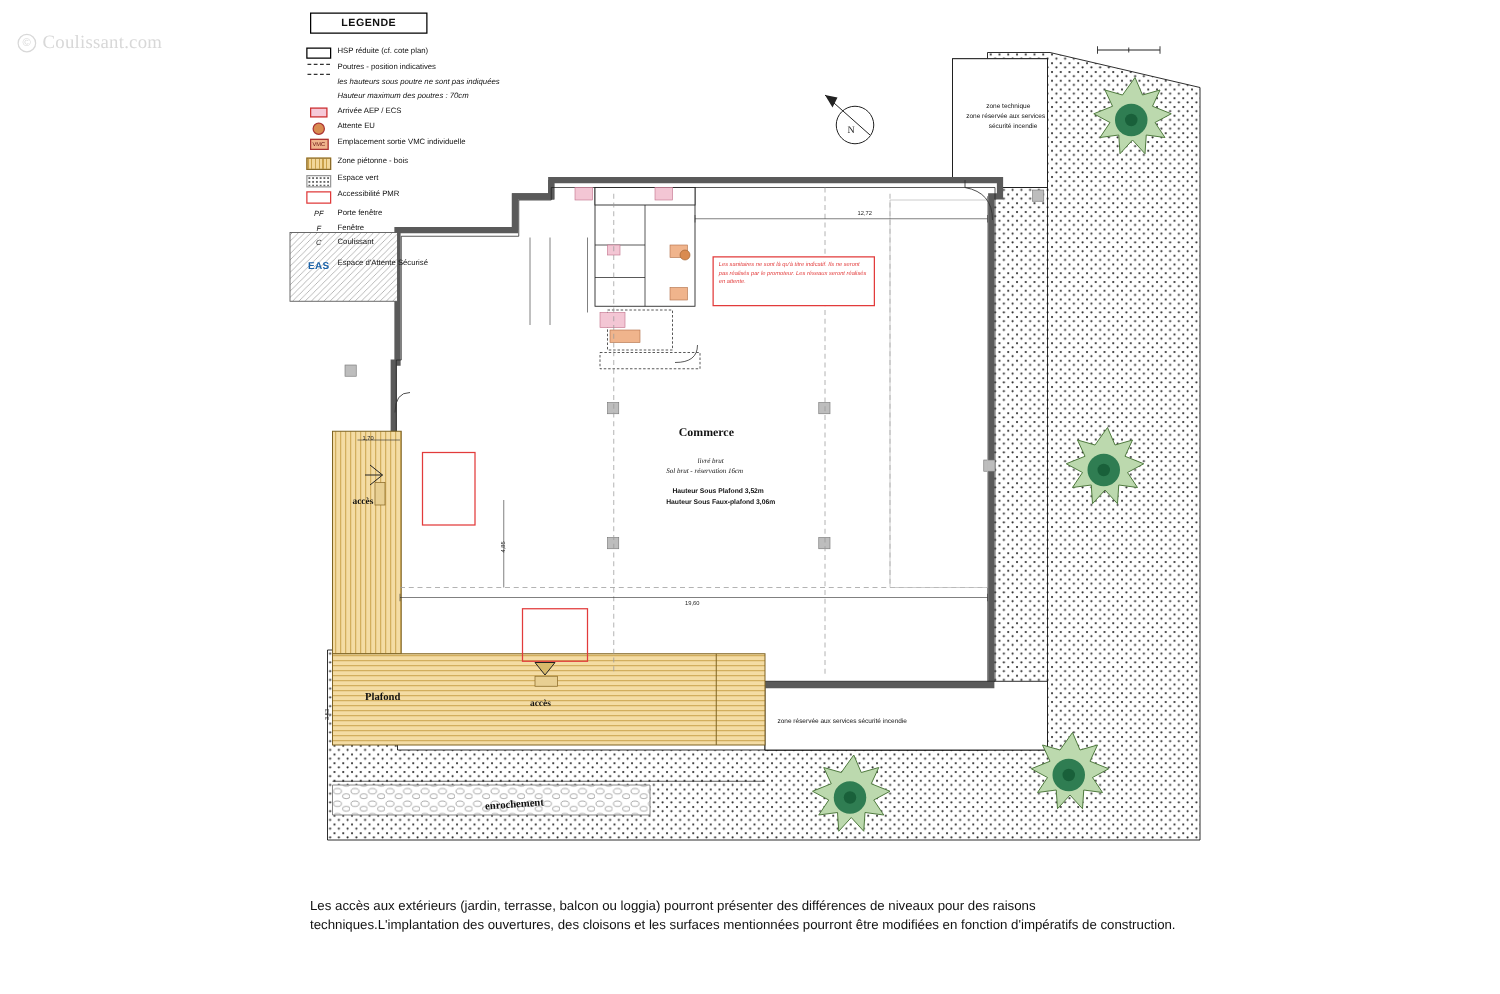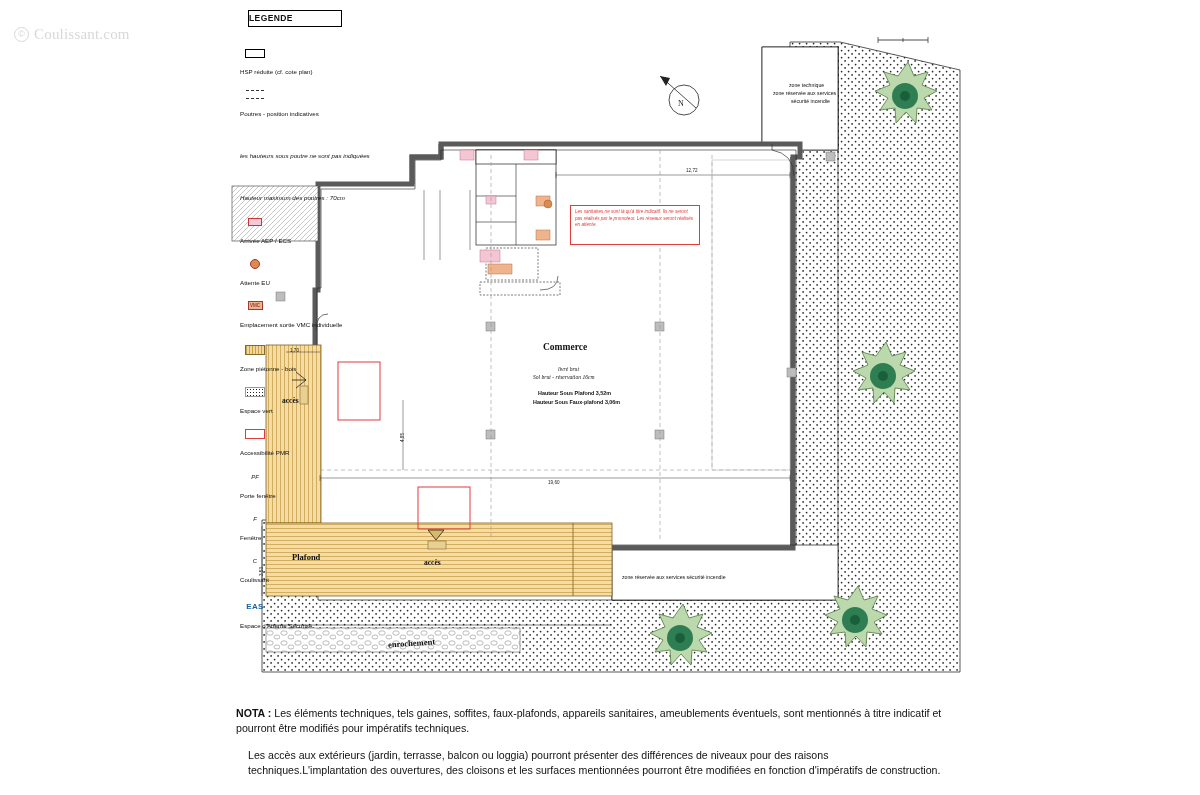--- a/index.html
+++ b/index.html
@@ -51,36 +51,35 @@
     width: 235px;
     font-size: 6.2px;
     color: #111;
     line-height: 1.35;
   }
   .legend-title {
     border: 1.2px solid #000;
     width: 92px;
     height: 15px;
     line-height: 15px;
-    text-align: left;
+    text-align: center;
     font-size: 8.5px;
     font-weight: bold;
     letter-spacing: 0.4px;
     margin-left: 8px;
     background: #fff;
   }
   .legend-rows {
     margin-top: 10px;
   }
   .lrow {
     display: flex;
     align-items: flex-start;
     margin-bottom: 2.5px;
     min-height: 8px;
-    flex-direction: column;
   }
   .lkey {
     width: 30px;
     flex: 0 0 30px;
     display: flex;
     align-items: center;
     justify-content: center;
     padding-top: 1px;
   }
   .ltext {
@@ -574,17 +573,16 @@
 
   <div class="note-red">Les sanitaires ne sont là qu'à titre indicatif. Ils ne seront pas réalisés par le promoteur. Les réseaux seront réalisés en attente.</div>
 
   <div class="dim" style="left:686px; top:168px;">12,72</div>
   <div class="dim" style="left:548px; top:480px;">19,60</div>
   <div class="dim" style="left:290px; top:348px;">1,70</div>
   <div class="dim dim-v" style="left:400px; top:442px;">4,85</div>
   <div class="dim dim-v" style="left:259px; top:576px;">3,53</div>
 
   <div class="nota">
-    <p style="margin:0"><b>NOTA :</b> <span>Les éléments techniques, tels gaines, soffites, faux-plafonds, appareils sanitaires, ameublements éventuels, sont mentionnés à titre indicatif et pourront être modifiés pour impératifs techniques.</span></p>
     <p style="margin:12px">Les accès aux extérieurs (jardin, terrasse, balcon ou loggia) pourront présenter des différences de niveaux pour des raisons techniques.L'implantation des ouvertures, des cloisons et les surfaces mentionnées pourront être modifiées en fonction d'impératifs de construction.</p>
   </div>
 
 </div>
 
 </body></html>

